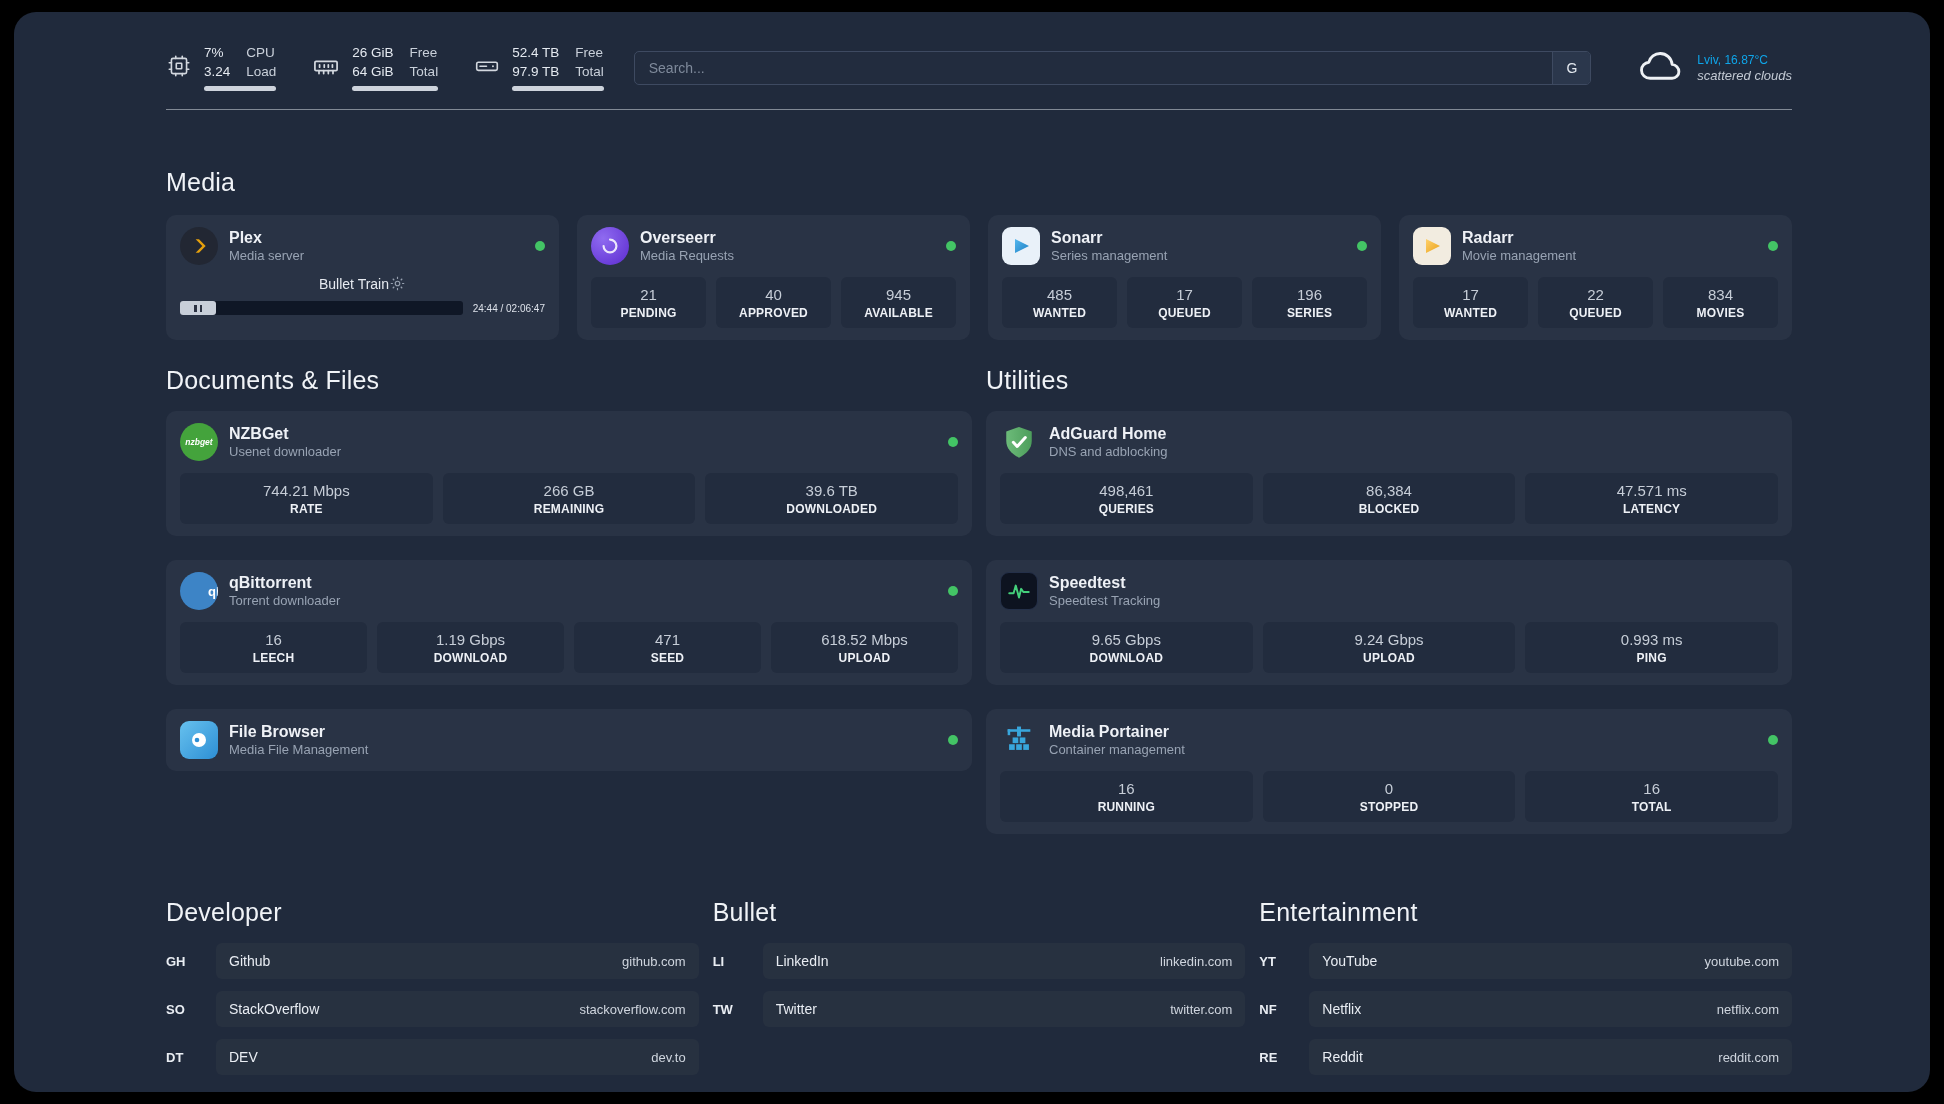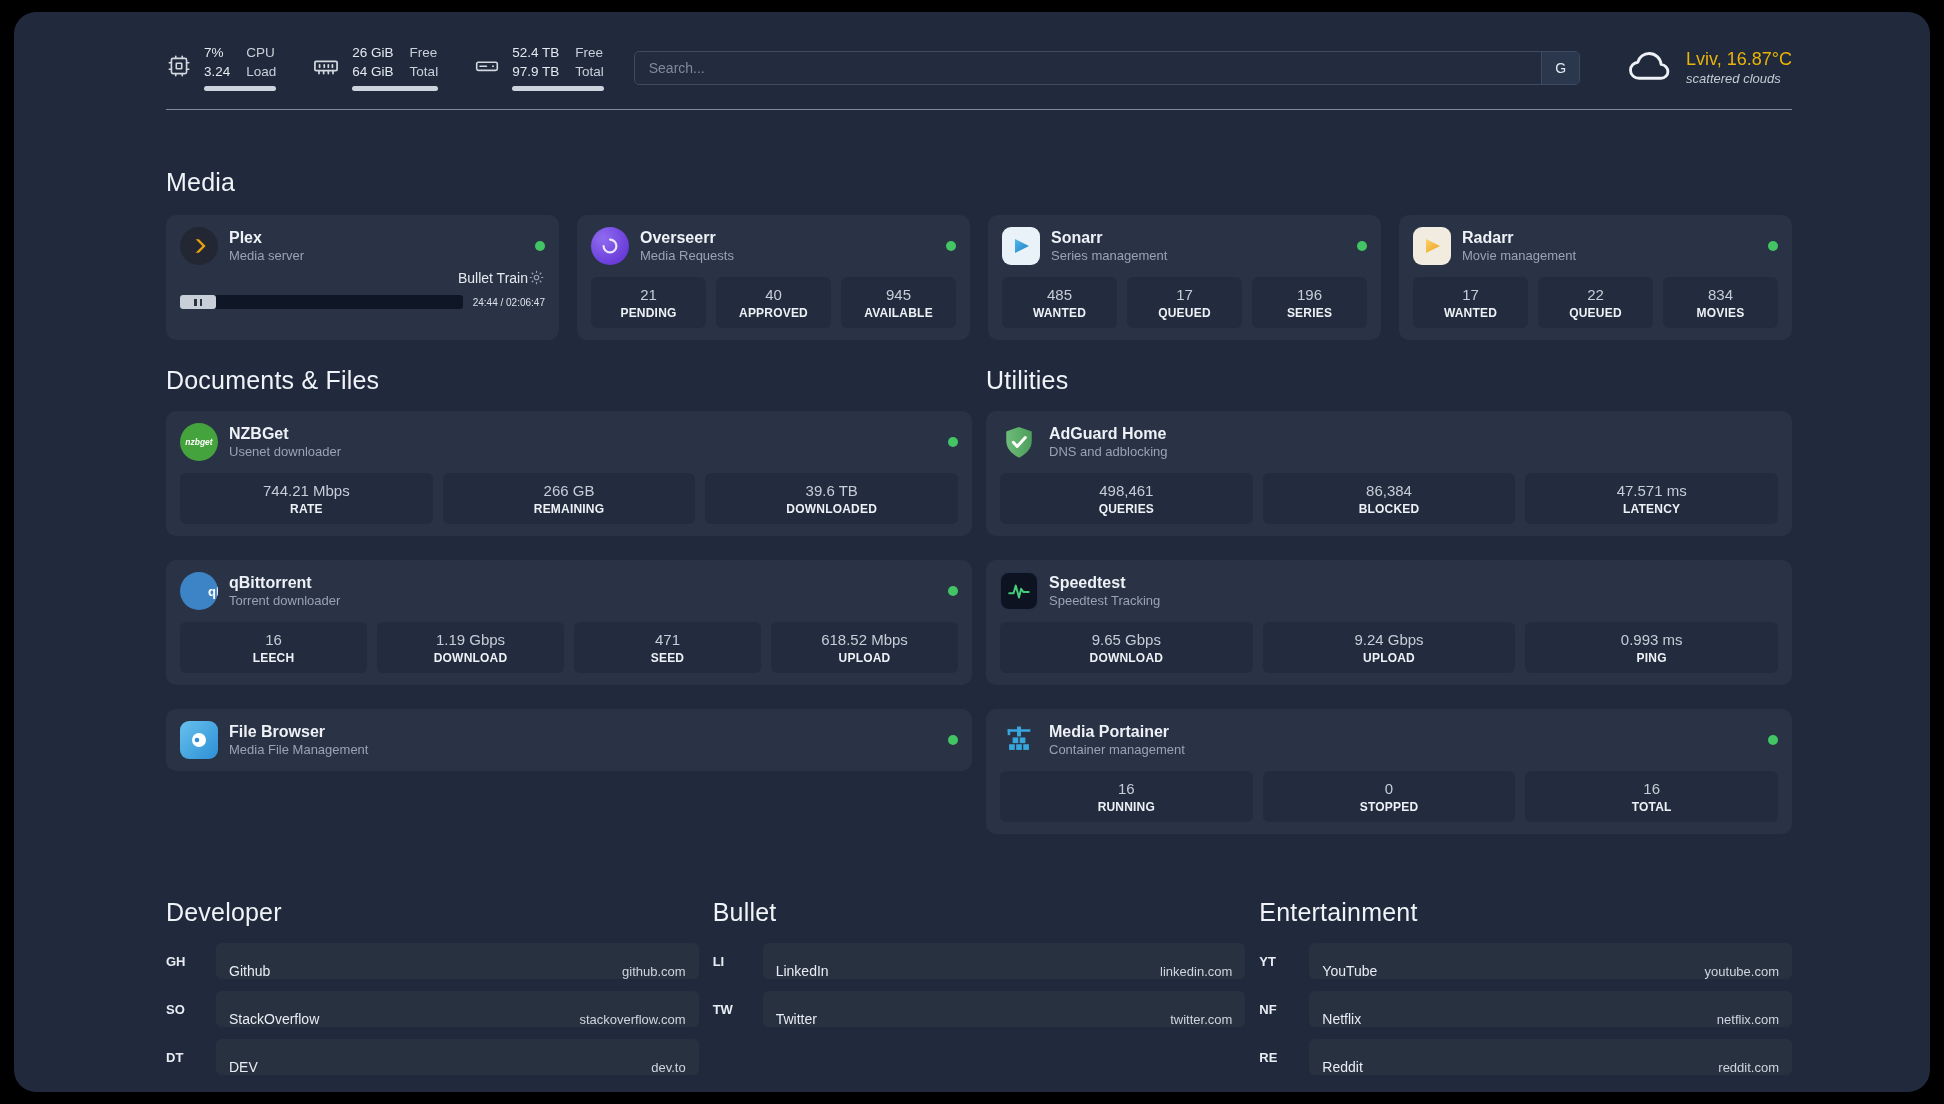--- a/index.html
+++ b/index.html
@@ -25,21 +25,21 @@
             overflow:hidden; align-items:stretch; }
   .search input { flex:1; background:transparent; border:none; outline:none;
                   color:#dfe4ec; padding:0 14px; font-size:14px; font-family:inherit; }
   .search input::placeholder { color:#7f8a9b; }
   .search-engine { width:38px; display:flex; align-items:center; justify-content:center;
                    background:#2b374c; border-left:1px solid #3e4a61; color:#e4e9f0;
                    font-size:14px; cursor:pointer; }
 
   .weather { display:flex; align-items:center; gap:14px; }
   .weather-text { display:flex; flex-direction:column; gap:1px; }
-  .weather-main { font-size:18px; color:#eab308; }
+  .weather-main { font-size:12px; color:#0ea5e9; }
   .weather-sub { font-size:13px; color:#c3cad4;font-style:italic; }
 
   .divider { border:none; border-top:1px solid rgba(226,231,238,0.5); margin-top:18px; }
 
   
   .section-h { font-size:25px; font-weight:400; color:#f0f3f7; letter-spacing:0.2px; }
   .media-section { margin-top:58px; }
   .media-grid { margin-top:18px; display:grid; grid-template-columns:repeat(4,1fr); gap:18px; }
 
   .card { background:#293345; border-radius:10px; padding:12px 14px; }
@@ -52,21 +52,21 @@
   .app-title { font-size:16px; font-weight:600; color:#eef1f6; line-height:1.15; }
   .app-sub { font-size:13px; color:#98a3b3; line-height:1.15; }
   .status-dot { width:10px; height:10px; border-radius:50%; background:#43c465; margin-left:auto; flex:none; }
 
   .tiles { display:flex; gap:10px; margin-top:12px; }
   .tile { flex:1; background:#222c3e; border-radius:6px; padding:9px 4px 8px; text-align:center; }
   .tile-value { display:block; font-size:15px; color:#c6cdd7; }
   .tile-label { display:block; font-size:12px; font-weight:700; color:#eef1f6; margin-top:3px; letter-spacing:0.2px; }
 
   
-  .np-row { margin-top:4px; display:flex; align-items:center; justify-content:flex-end; }
+  .np-row { margin-top:10px; display:flex; align-items:center; justify-content:center; }
   .np-title { font-size:14px; color:#e6eaf0; }
   .gear-btn { cursor:pointer; display:flex; }
   .seek-row { margin-top:9px; display:flex; align-items:center; gap:10px; }
   .seekbar { flex:1; height:14px; background:#0f1726; border-radius:3px; display:flex; align-items:center; cursor:pointer; }
   .pause-btn { width:36px; height:14px; background:#c8cfd9; border-radius:3px; display:flex; gap:3px;
                align-items:center; justify-content:center; cursor:pointer; }
   .pause-btn i { display:block; width:2.5px; height:7px; background:#2b3242; }
   .time { font-size:10px; color:#dde2ea; white-space:nowrap; }
 
   
@@ -84,21 +84,21 @@
   .qbittorrent span { color:#fff; font-size:13px; font-weight:700;margin-left:34px; }
   .filebrowser { background:linear-gradient(135deg,#67c1ee,#2d8fd5); }
   .speedtest { background:#0d1320; border:1px solid #243049; }
 
   
   .links { margin-top:64px; display:grid; grid-template-columns:1fr 1fr 1fr; gap:14px; padding-bottom:36px; }
   .link-rows { margin-top:16px; display:flex; flex-direction:column; gap:12px; }
   .link-row { display:flex; align-items:center; }
   .link-abbr { width:50px; font-size:13px; font-weight:700; color:#e9edf3; }
   .link-pill { flex:1; height:36px; background:#273140; border-radius:6px; display:flex;
-               justify-content:space-between; align-items:flex-end; padding:0 13px; cursor:pointer; }
+               justify-content:space-between; align-items:center; padding:0 13px; cursor:pointer; }
   .link-name { font-size:14px; color:#e9edf3; }
   .link-url { font-size:13px; color:#cfd5de; }
 </style>
 </head>
 <body>
 
 <div class="dashboard">
 <div class="content">
 
   <header class="topbar">

